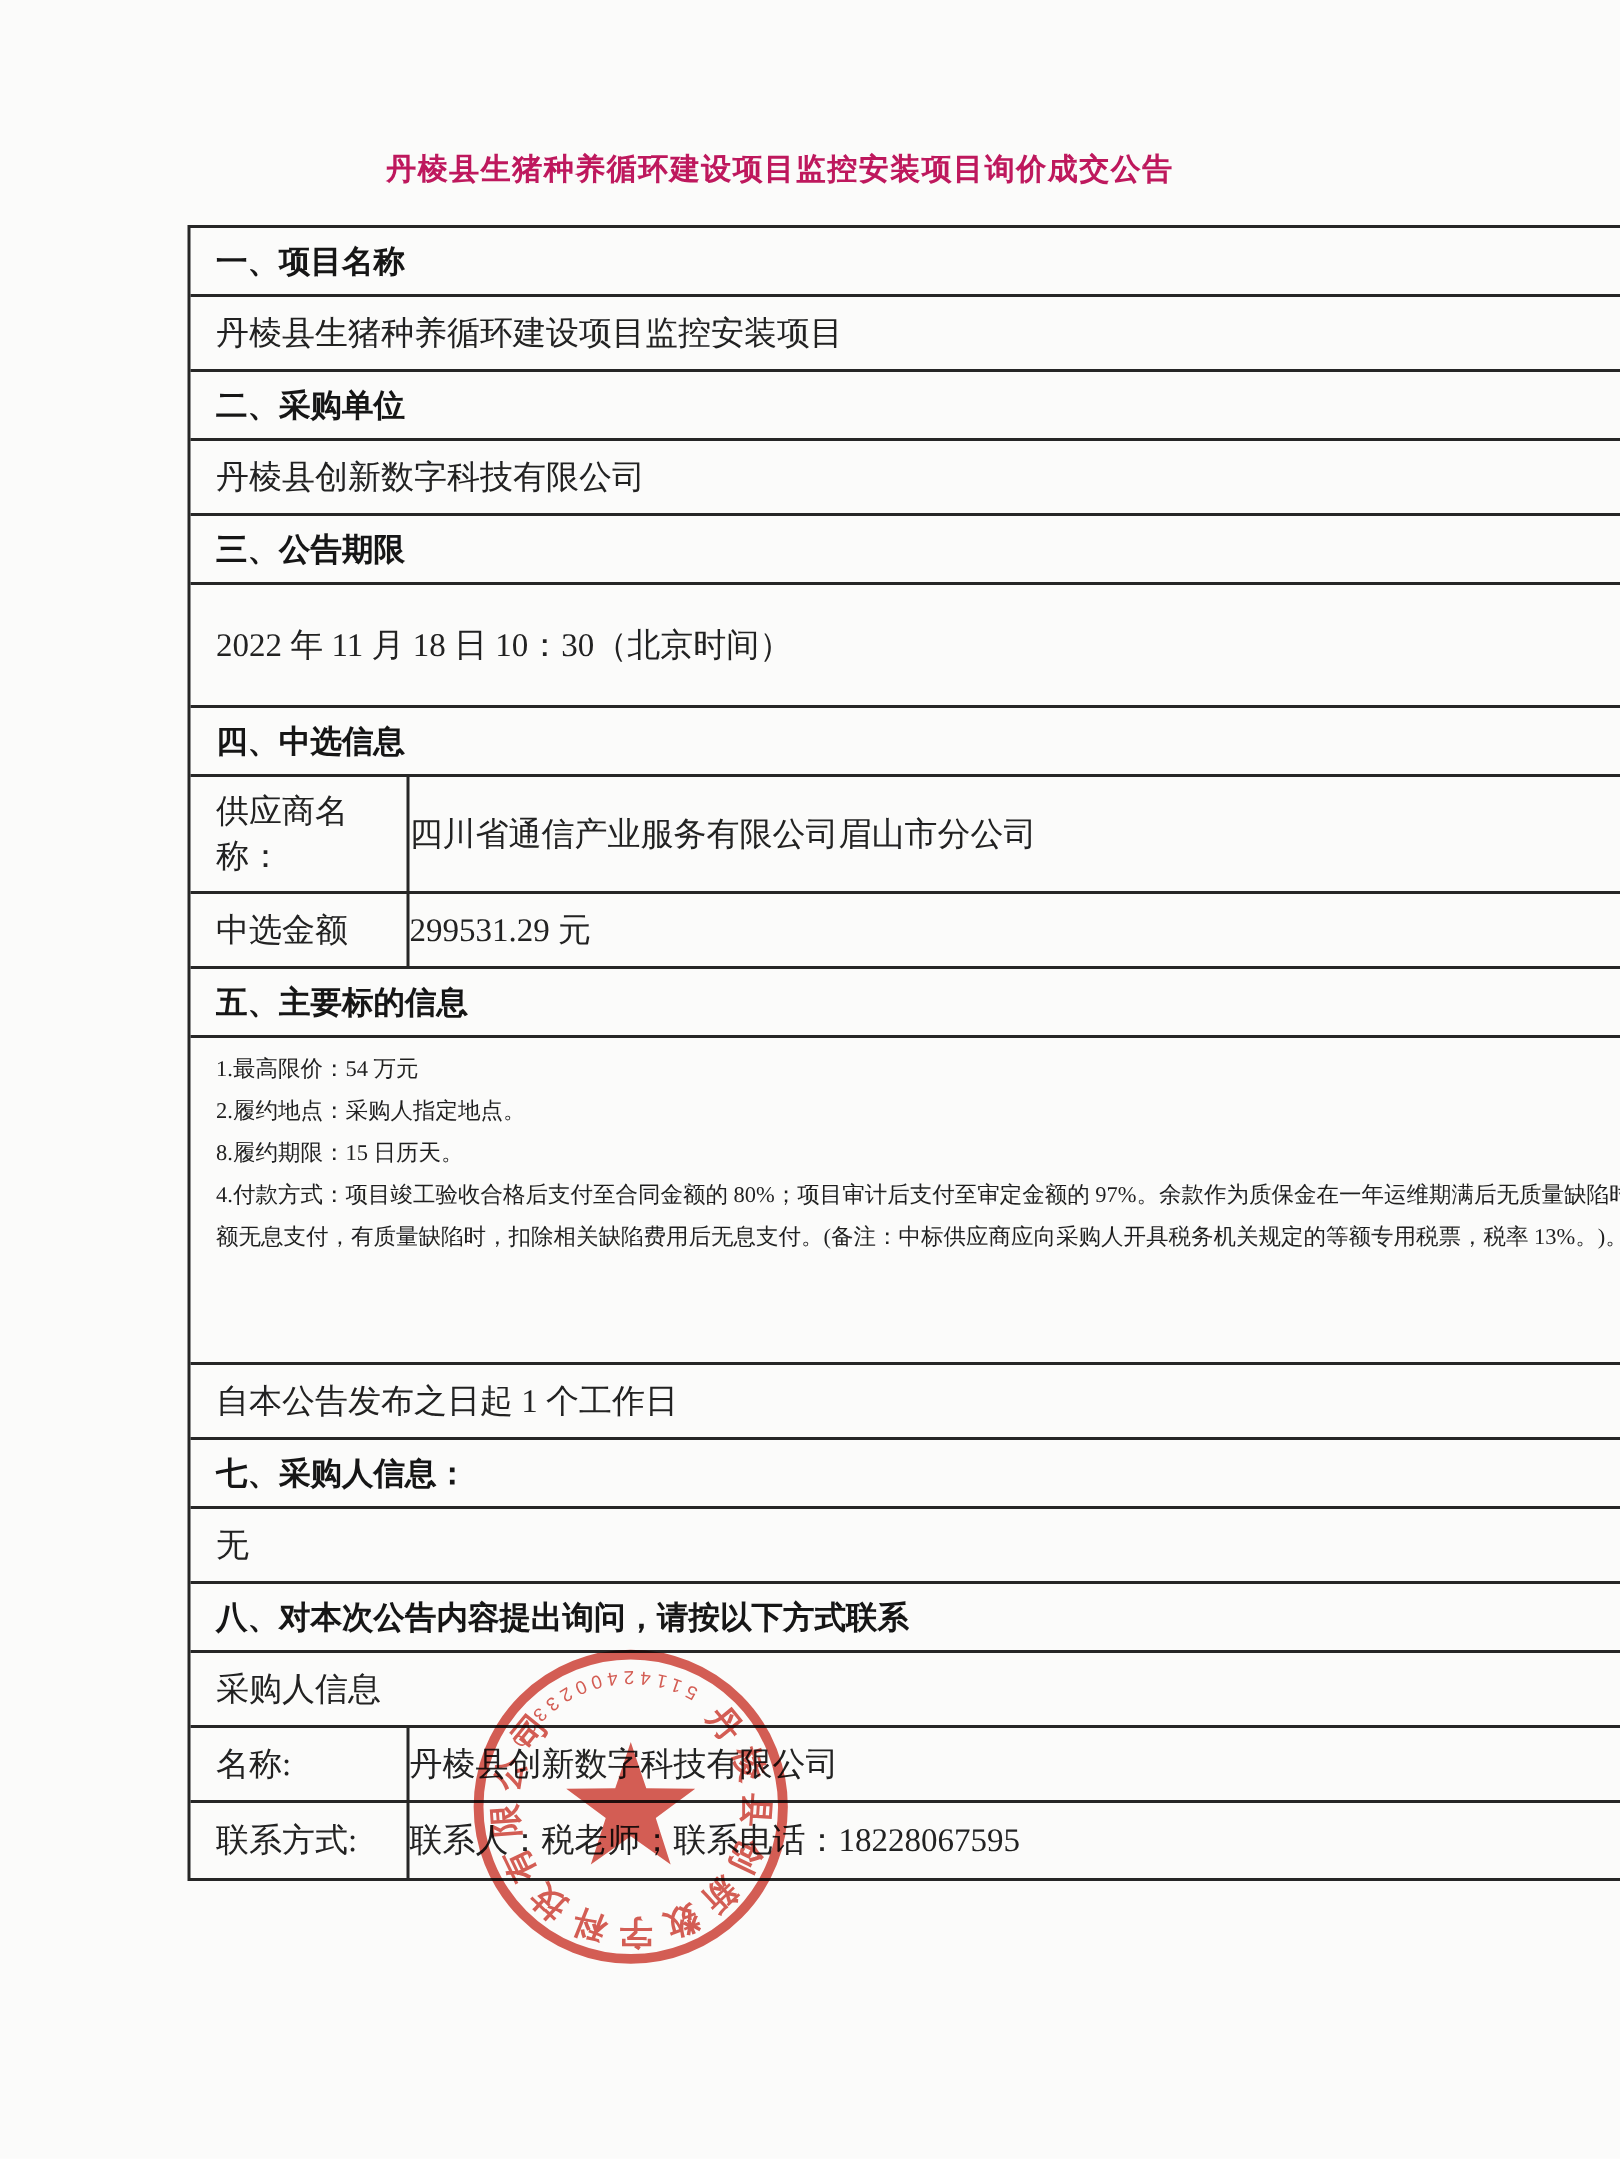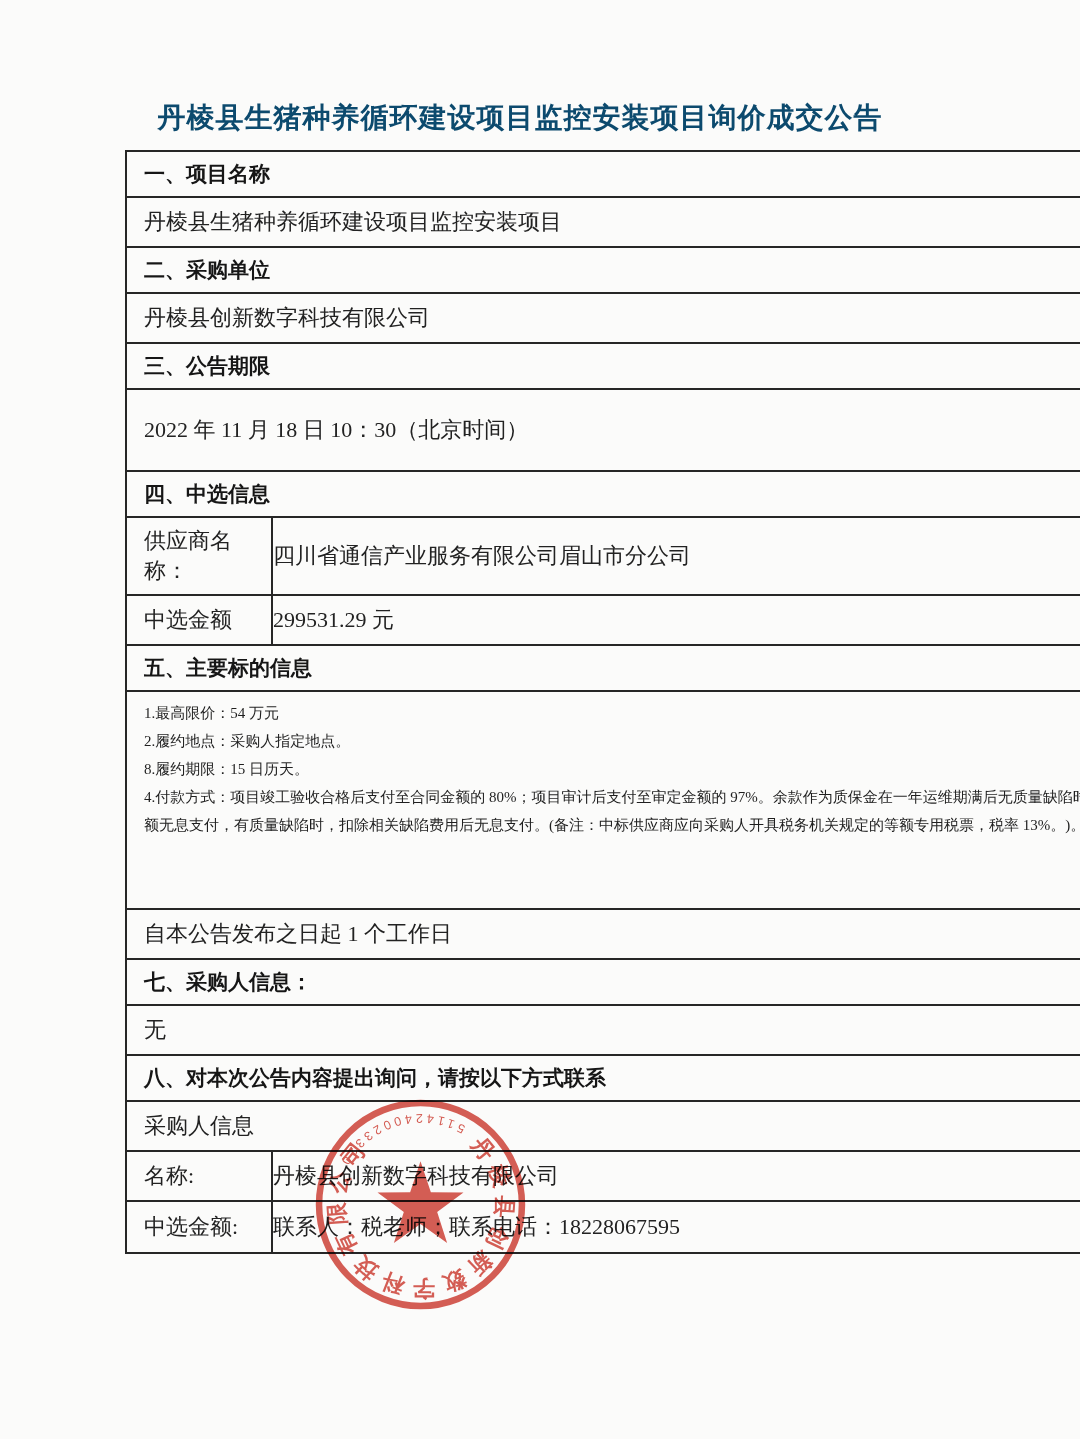--- a/index.html
+++ b/index.html
@@ -5,22 +5,22 @@
   html,body{margin:0;padding:0;}
   body{
     width:1080px;height:1439px;position:relative;
     background:#fbfbfa;
     font-family:"Liberation Serif","DejaVu Serif",serif;
     color:#1e1e1e;
     overflow:hidden;
   }
   .doc-title{
     position:absolute;top:99px;left:0;width:1040px;
-    text-align:center;font-size:28px;font-weight:700;
-    letter-spacing:1px;color:#0c4a6e;
+    text-align:center;font-size:20px;font-weight:700;
+    letter-spacing:1px;color:#be185d;
     font-family:"Liberation Serif","DejaVu Serif",serif;
   }
   .doc-table{
     position:absolute;top:150px;left:125px;width:998px;
     border:2px solid #262626;box-sizing:border-box;
     background:transparent;
   }
   .trow{
     border-bottom:2px solid #262626;
     display:flex;align-items:center;box-sizing:border-box;
@@ -99,21 +99,21 @@
   <div class="trow content">自本公告发布之日起 1 个工作日</div>
   <div class="trow header">七、采购人信息：</div>
   <div class="trow content">无</div>
   <div class="trow header">八、对本次公告内容提出询问，请按以下方式联系</div>
   <div class="trow content">采购人信息</div>
   <div class="trow pair">
     <div class="plabel">名称:</div>
     <div class="pvalue">丹棱县创新数字科技有限公司</div>
   </div>
   <div class="trow pair">
-    <div class="plabel">中选金额:</div>
+    <div class="plabel">联系方式:</div>
     <div class="pvalue">联系人：税老师；联系电话：18228067595</div>
   </div>
 </div>
 
 <div class="stamp">
   <svg viewBox="0 0 218 218" xmlns="http://www.w3.org/2000/svg">
     <defs>
       <path id="sealNamePath" d="M157.9,50.8 A76,76 0 1,1 60.1,50.8" fill="none"></path>
       <path id="sealCodePath" d="M154,31.1 A90,90 0 0,0 22.1,85.7" fill="none"></path>
     </defs>

